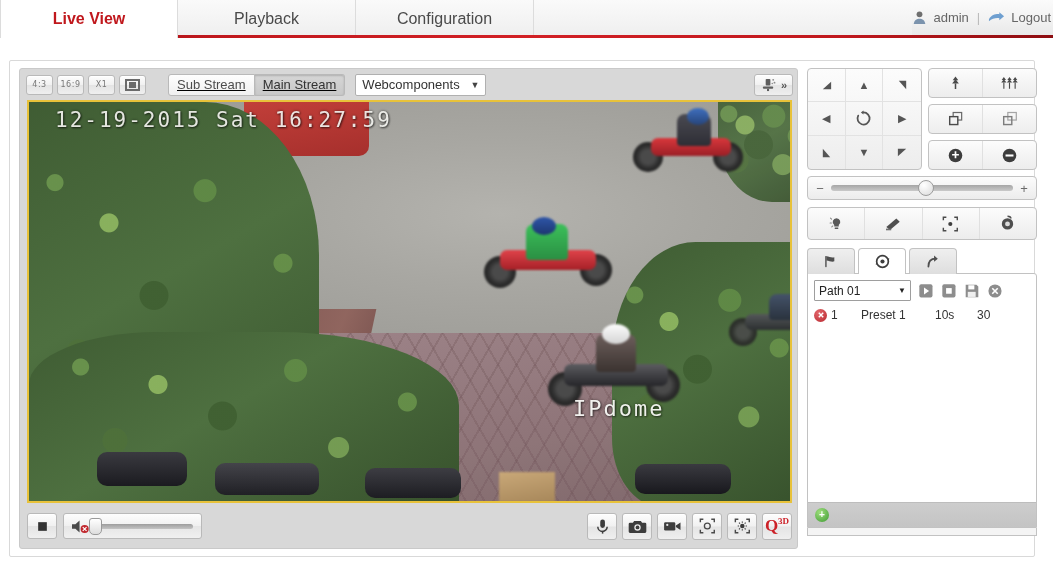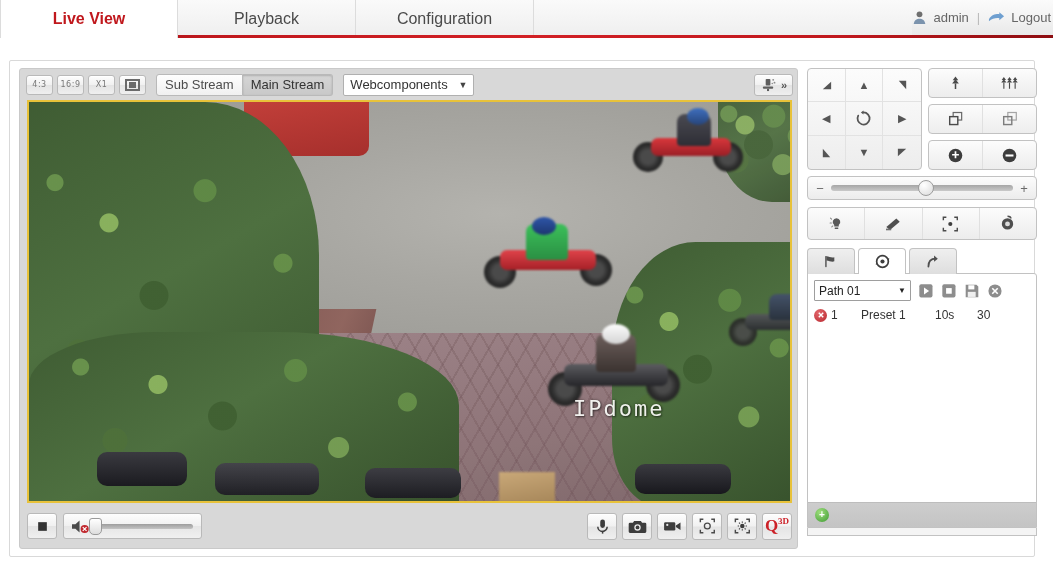--- a/index.html
+++ b/index.html
@@ -90,21 +90,21 @@
     font-size: 8px; color: #777; letter-spacing: .5px;
     font-family: "DejaVu Sans", sans-serif;
   }
   .ratio-btn.icon-box { font-size: 0; }
   .fullbox {
     width: 15px; height: 12px;
     border: 2px solid #6a6a6a;
     display: flex; align-items: center; justify-content: center;
   }
   .fullbox i { display:block; width:7px; height:6px; background:#6a6a6a; }
-  .stream-group { display: flex; margin-left: 6px; }
+  .stream-group { display: flex; margin-left: 18px; text-decoration: underline; }
   .stream-btn {
     height: 22px; padding: 0 8px;
     display: flex; align-items: center;
     font-size: 13px; color: #4d4d4d;
     border: 1px solid #b9b9b9;
     background: linear-gradient(180deg,#fefefe 0%,#f0f0f0 100%);
     cursor: pointer;
   }
   .stream-btn:first-child { border-radius: 3px 0 0 3px; }
   .stream-btn:last-child { border-radius: 0 3px 3px 0; border-left: none; }
@@ -505,20 +505,21 @@
           </div>
           <div class="moto" style="left:330px; top:352px; width:120px; height:56px; filter:blur(.6px);">
             <div class="body" style="left:6px; top:14px; width:96px; height:30px; background:linear-gradient(180deg,#3d3d43,#1d1d22); border-radius:10px;"></div>
           </div>
           <div class="moto" style="left:600px; top:348px; width:120px; height:58px; filter:blur(.6px);">
             <div class="body" style="left:6px; top:14px; width:96px; height:30px; background:linear-gradient(180deg,#3a3a40,#18181d); border-radius:10px;"></div>
           </div>
           <div style="position:absolute; left:470px; top:370px; width:56px; height:30px; background:linear-gradient(170deg,#c9a878,#a7875a); filter:blur(.8px);"></div>
         </div>
 
+        <div class="ts-overlay">12-19-2015 Sat 16:27:59</div>
         <div class="name-overlay">IPdome</div>
       </div>
 
       <div class="player-bar">
         <div class="pb-left">
           <div class="btn sq-btn">
             <span>
               <svg width="13" height="13" viewBox="0 0 12 12">
                   <rect x="2" y="2" width="8" height="8" fill="#333"></rect>
                 </svg>

